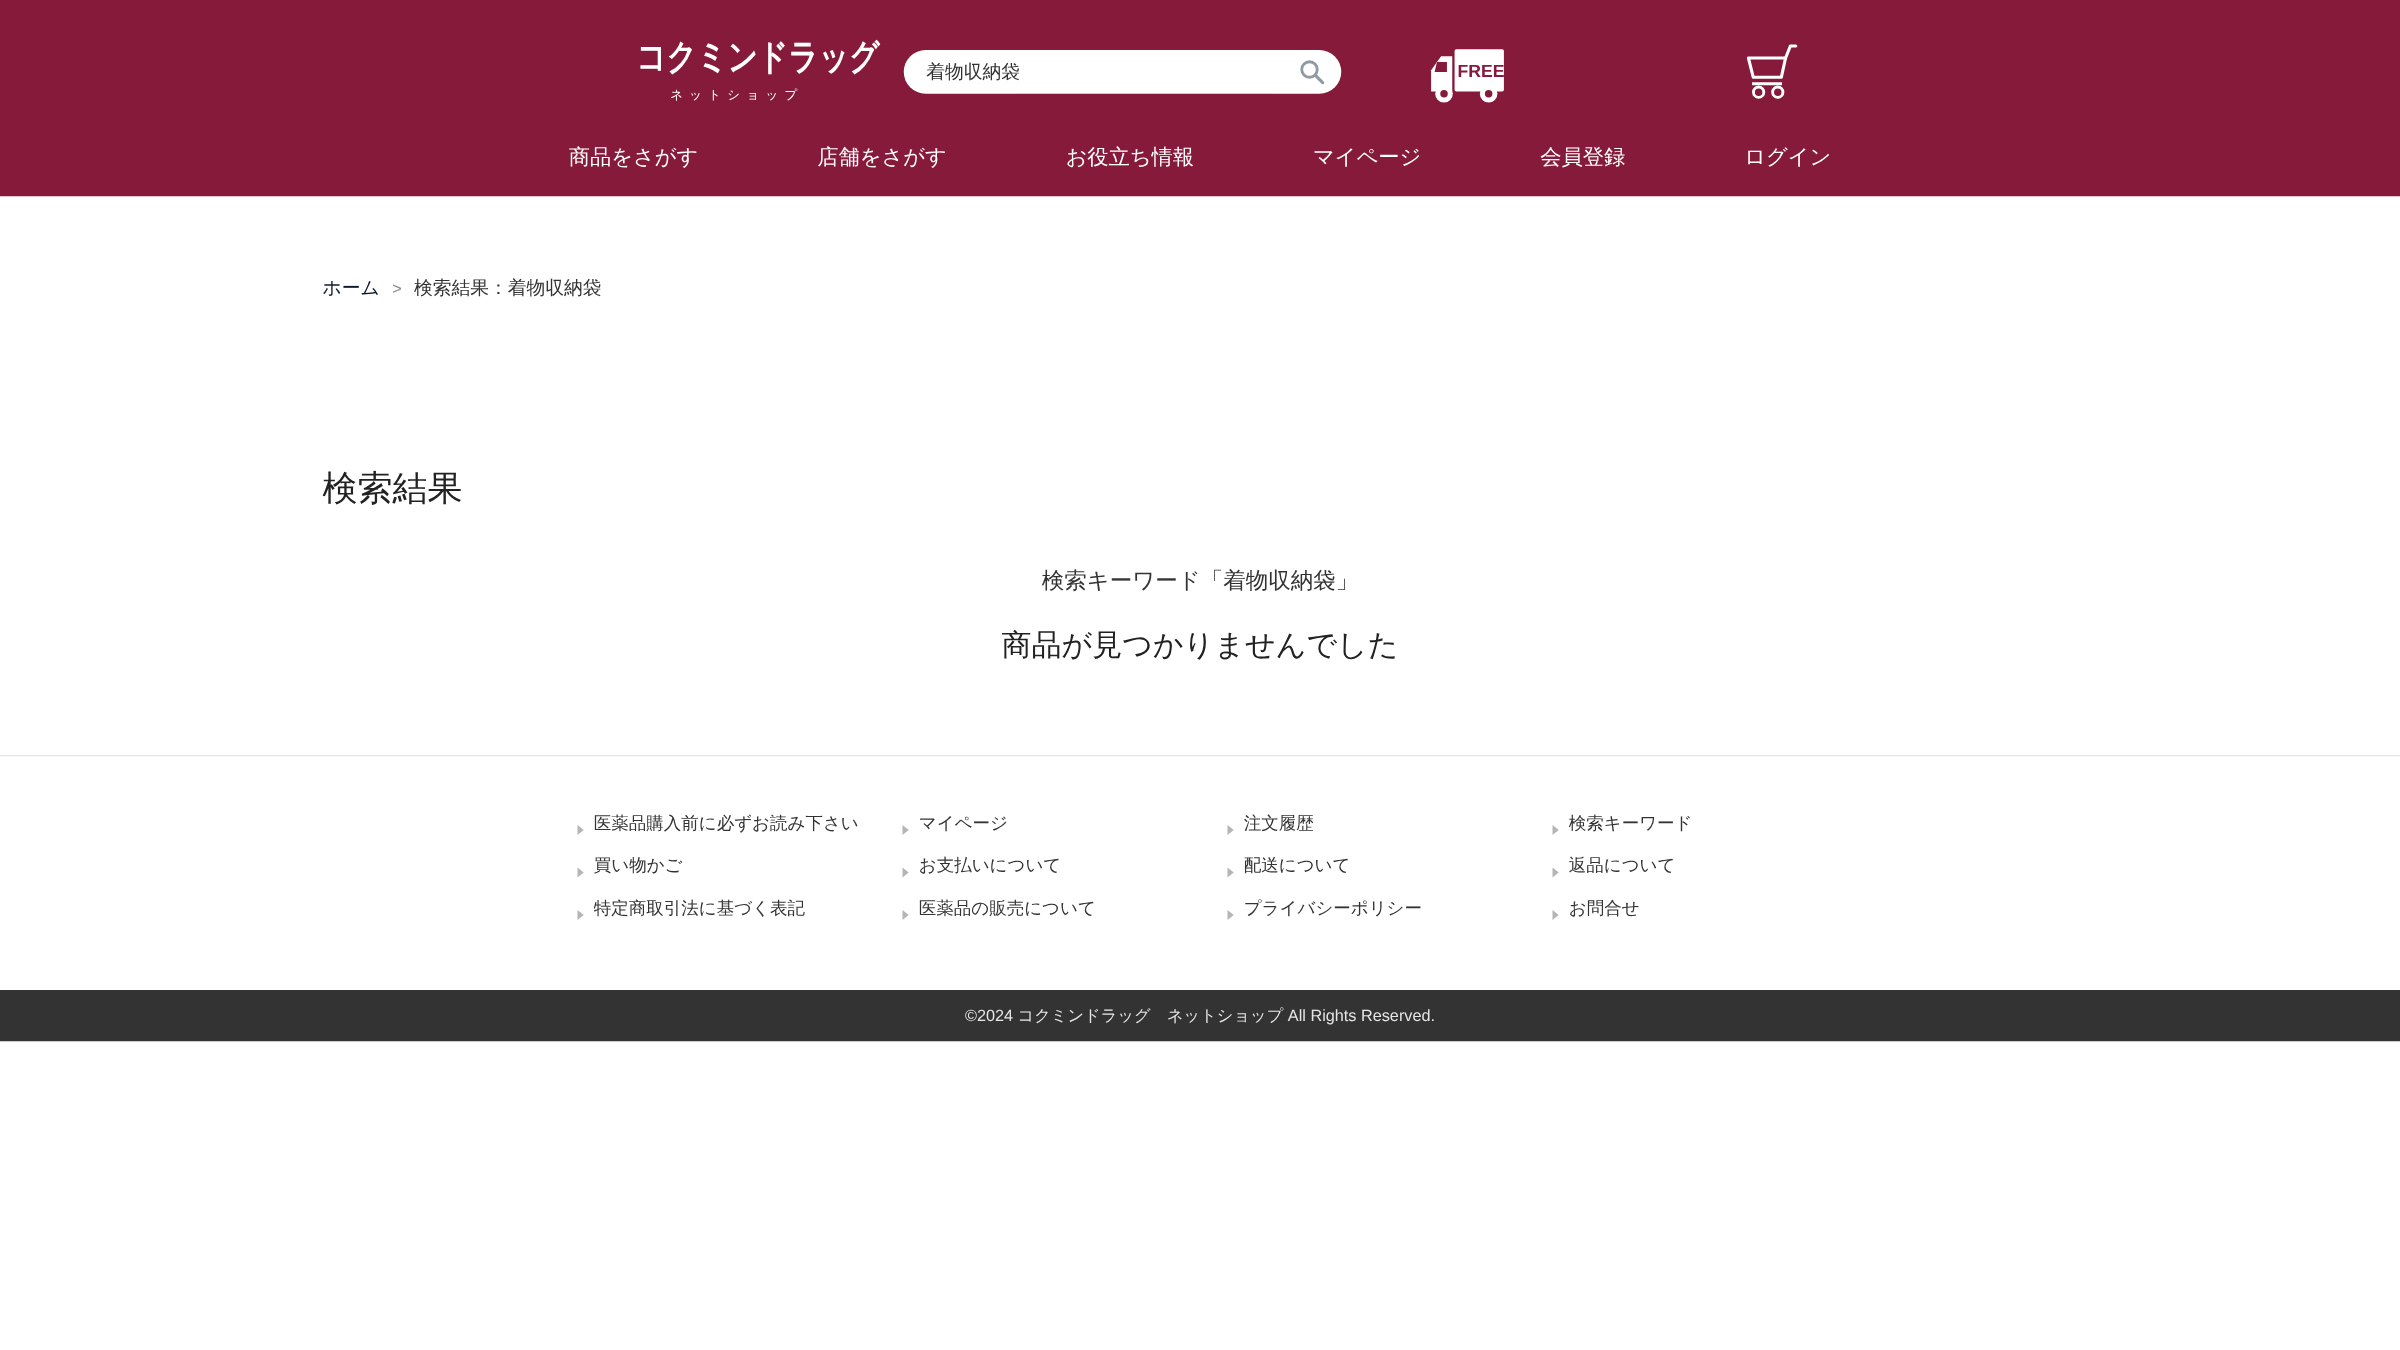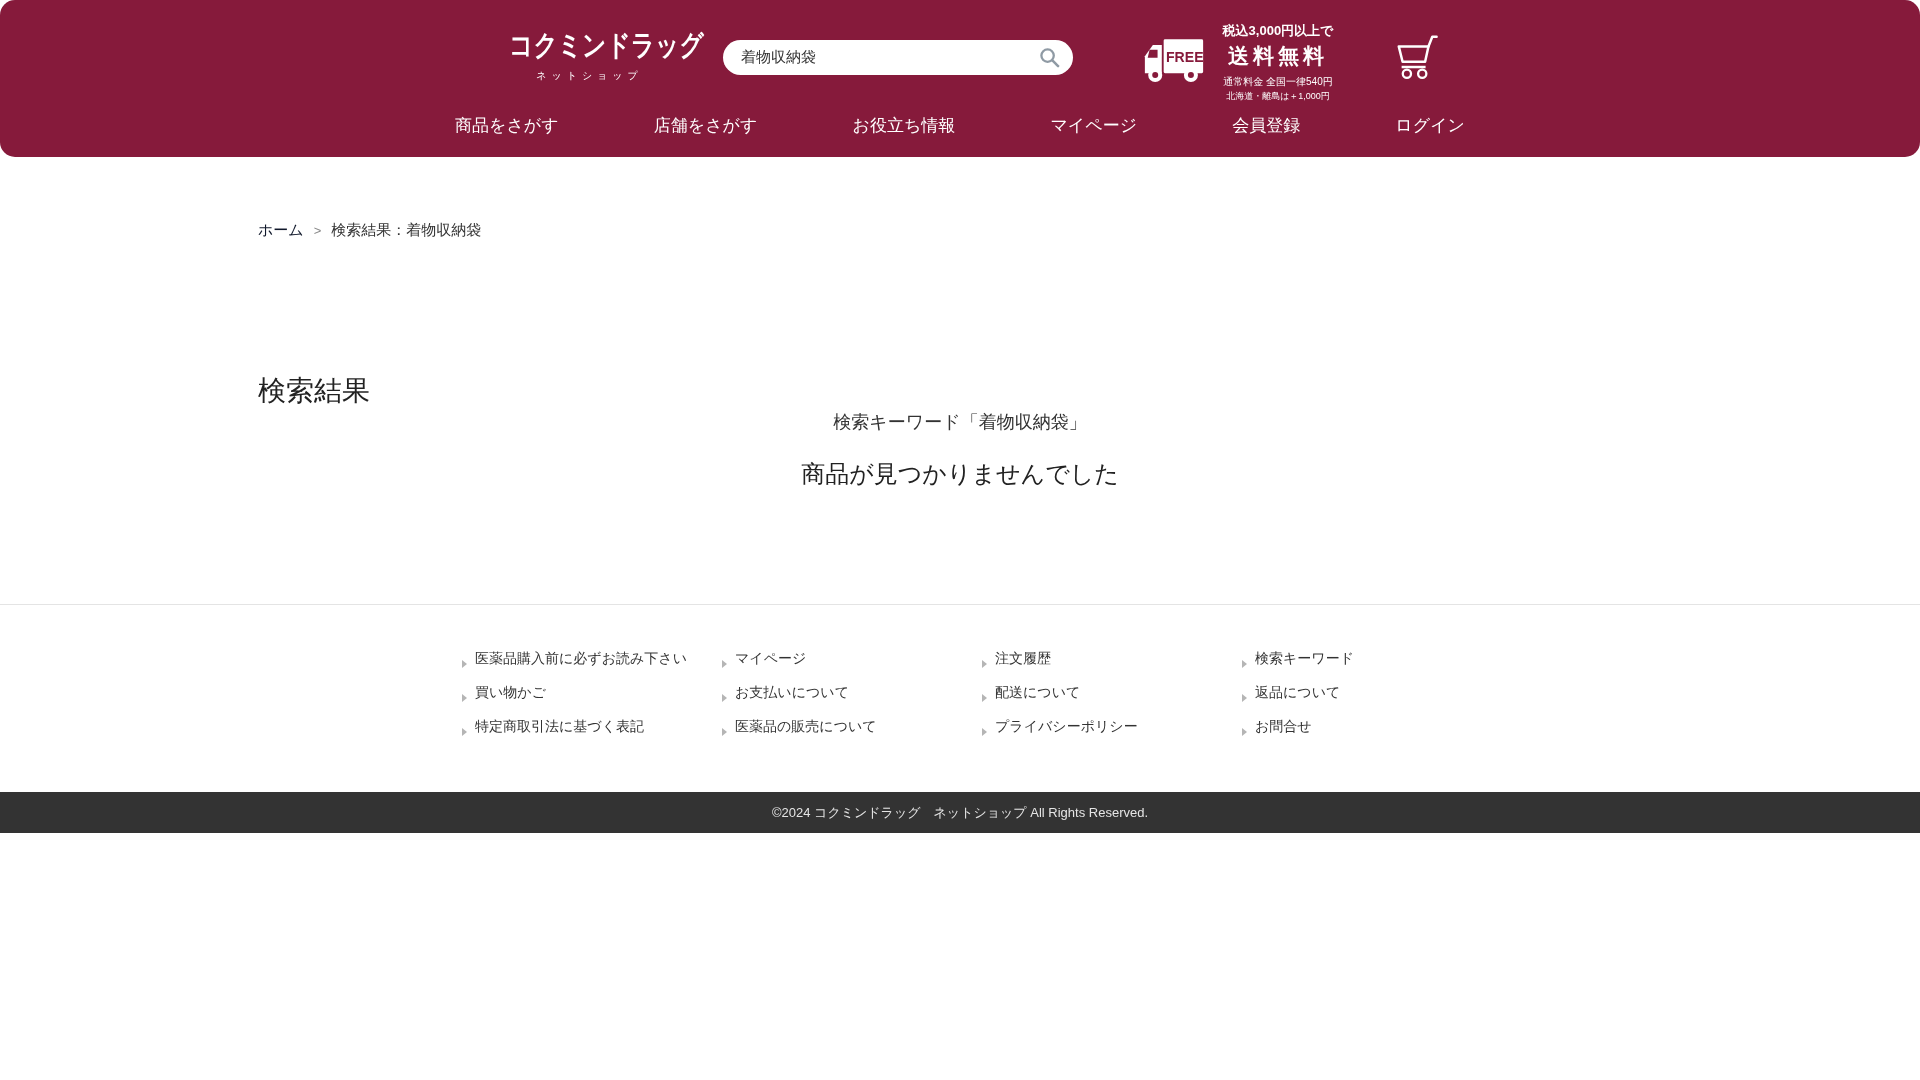--- a/index.html
+++ b/index.html
@@ -1,21 +1,21 @@
 <!DOCTYPE html>
 <html><head>
 <meta charset="utf-8">
 <style>
   * { margin: 0; padding: 0; box-sizing: border-box; }
   html, body { width: 1920px; height: 1080px; background: #fff;
     font-family: "Liberation Sans", "DejaVu Sans", sans-serif; }
   body { position: relative; overflow: hidden; color: #333; }
 
   
-  .site-header { position: relative; width: 1920px; height: 157px; background: #861a3b; border-radius: 15px; }
+  .site-header { position: relative; width: 1920px; height: 157px; background: #861a3b; }
 
   .logo { position: absolute; left: 492px; top: 26px; width: 190px; text-align: center; color: #fff; cursor: pointer; }
   .logo-title { font-size: 29px; font-weight: bold; letter-spacing: 0px; white-space: nowrap;
     transform: scaleX(0.82); transform-origin: center; }
   .logo-sub { font-size: 10px; letter-spacing: 5px; margin-top: 3px; padding-left: 5px; }
 
   .search-wrap { position: absolute; left: 723px; top: 40px; width: 350px; height: 35px; }
   .search-input { width: 100%; height: 100%; border: none; border-radius: 18px;
     padding: 0 44px 0 18px; font-size: 15px; color: #333; outline: none;
     font-family: "Liberation Sans", "DejaVu Sans", sans-serif; background: #fff; }
@@ -35,21 +35,21 @@
     display: flex; justify-content: space-between; }
   .nav-item { color: #fff; font-size: 17px; cursor: pointer; white-space: nowrap; }
 
   
   .breadcrumb { margin: 64px 0 0 258px; font-size: 15px; color: #333; }
   .breadcrumb a { color: #0f172a; text-decoration: none; cursor: pointer; }
   .crumb-sep { color: #888; margin: 0 10px; font-size: 13px; }
 
   
   .page-title { margin: 132px 0 0 258px; font-size: 28px; font-weight: 400; color: #222; }
-  .keyword-line { text-align: center; font-size: 18px; color: #333; }
+  .keyword-line { margin-top: 42px; text-align: center; font-size: 18px; color: #333; }
   .no-results { margin-top: 24px; text-align: center; font-size: 24px; color: #222; }
 
   
   .site-footer { position: absolute; left: 0; top: 604px; width: 1920px; border-top: 1px solid #e4e4e4; background: #fff; }
   .footer-links { width: 1060px; margin: 44px 0 0 462px; display: grid;
     grid-template-columns: repeat(4, 260px); grid-auto-rows: 19px; row-gap: 15px; column-gap: 0; }
   .flink { font-size: 14px; color: #333; text-decoration: none; display: flex; align-items: flex-end; cursor: pointer; white-space: nowrap; }
   .arrow-icon { display: inline-block; width: 0; height: 0; border-left: 5px solid #b5b5b5;
     border-top: 4px solid transparent; border-bottom: 4px solid transparent; margin-right: 8px; flex: none; }
   .copyright-bar { margin-top: 56px; height: 41px; background: #333; color: #e5e5e5;
@@ -77,26 +77,20 @@
     <svg class="truck-icon" width="62" height="50" viewBox="0 0 66 52">
       <rect x="22" y="4" width="42" height="36" rx="1.5" fill="#fff"></rect>
       <text x="24.5" y="28" font-size="15" font-weight="bold" fill="#861a3b" font-family="Liberation Sans, DejaVu Sans, sans-serif">FREE</text>
       <path d="M2 40 V22 L10.5 10 H20 V40 Z" fill="#fff"></path>
       <path d="M7 15 h8.5 v8.5 H5 Z" fill="#861a3b"></path>
       <circle cx="13" cy="42" r="7.5" fill="#fff"></circle>
       <circle cx="13" cy="42" r="3.2" fill="#861a3b"></circle>
       <circle cx="51" cy="42" r="7.5" fill="#fff"></circle>
       <circle cx="51" cy="42" r="3.2" fill="#861a3b"></circle>
     </svg>
-    <div class="ship-text">
-      <div class="ship-line1">税込3,000円以上で</div>
-      <div class="ship-line2">送料無料</div>
-      <div class="ship-line3">通常料金 全国一律540円</div>
-      <div class="ship-line4">北海道・離島は＋1,000円</div>
-    </div>
   </div>
 
   <div class="cart-btn">
     <svg width="46" height="48" viewBox="0 0 48 50">
       <path d="M6 15 H37 L33.5 31 H10 Z" fill="none" stroke="#fff" stroke-width="2.6" stroke-linejoin="round"></path>
       <path d="M37 15 L41 5 H45.5" fill="none" stroke="#fff" stroke-width="2.6" stroke-linecap="round" stroke-linejoin="round"></path>
       <line x1="9" y1="36.5" x2="34" y2="36.5" stroke="#fff" stroke-width="2.6"></line>
       <circle cx="14.5" cy="43.5" r="4.3" fill="none" stroke="#fff" stroke-width="2.4"></circle>
       <circle cx="30.5" cy="43.5" r="4.3" fill="none" stroke="#fff" stroke-width="2.4"></circle>
     </svg>

